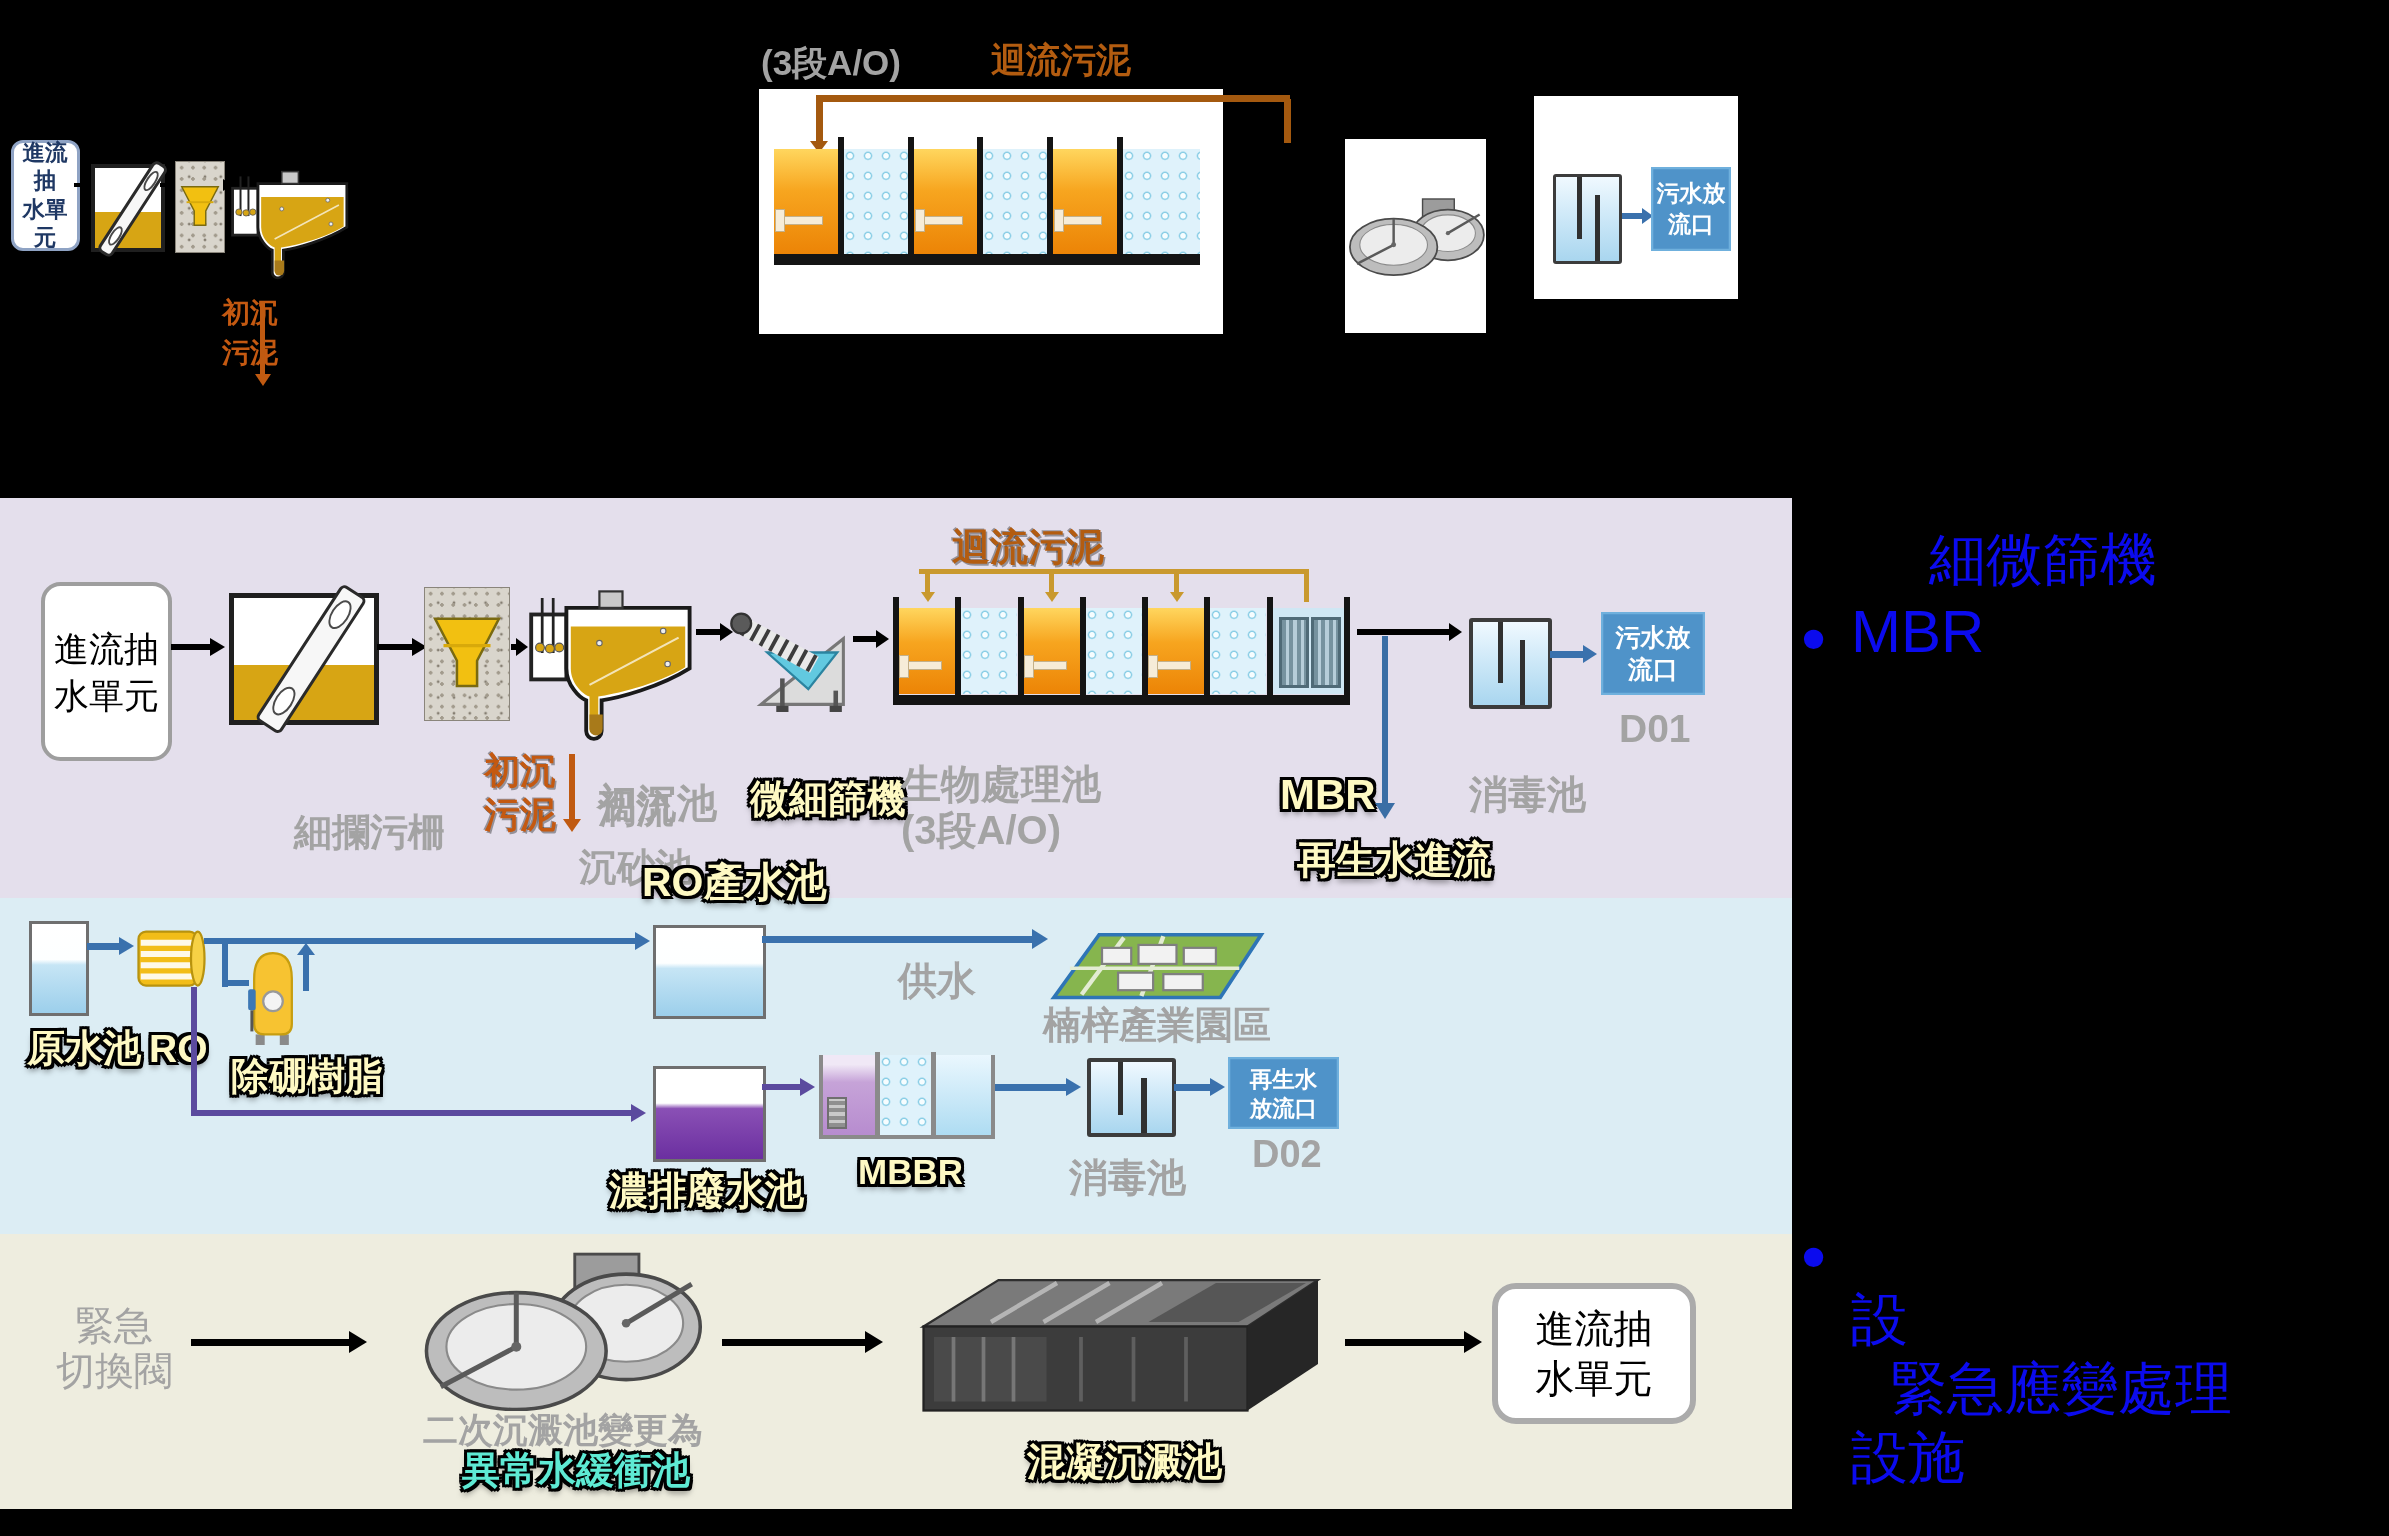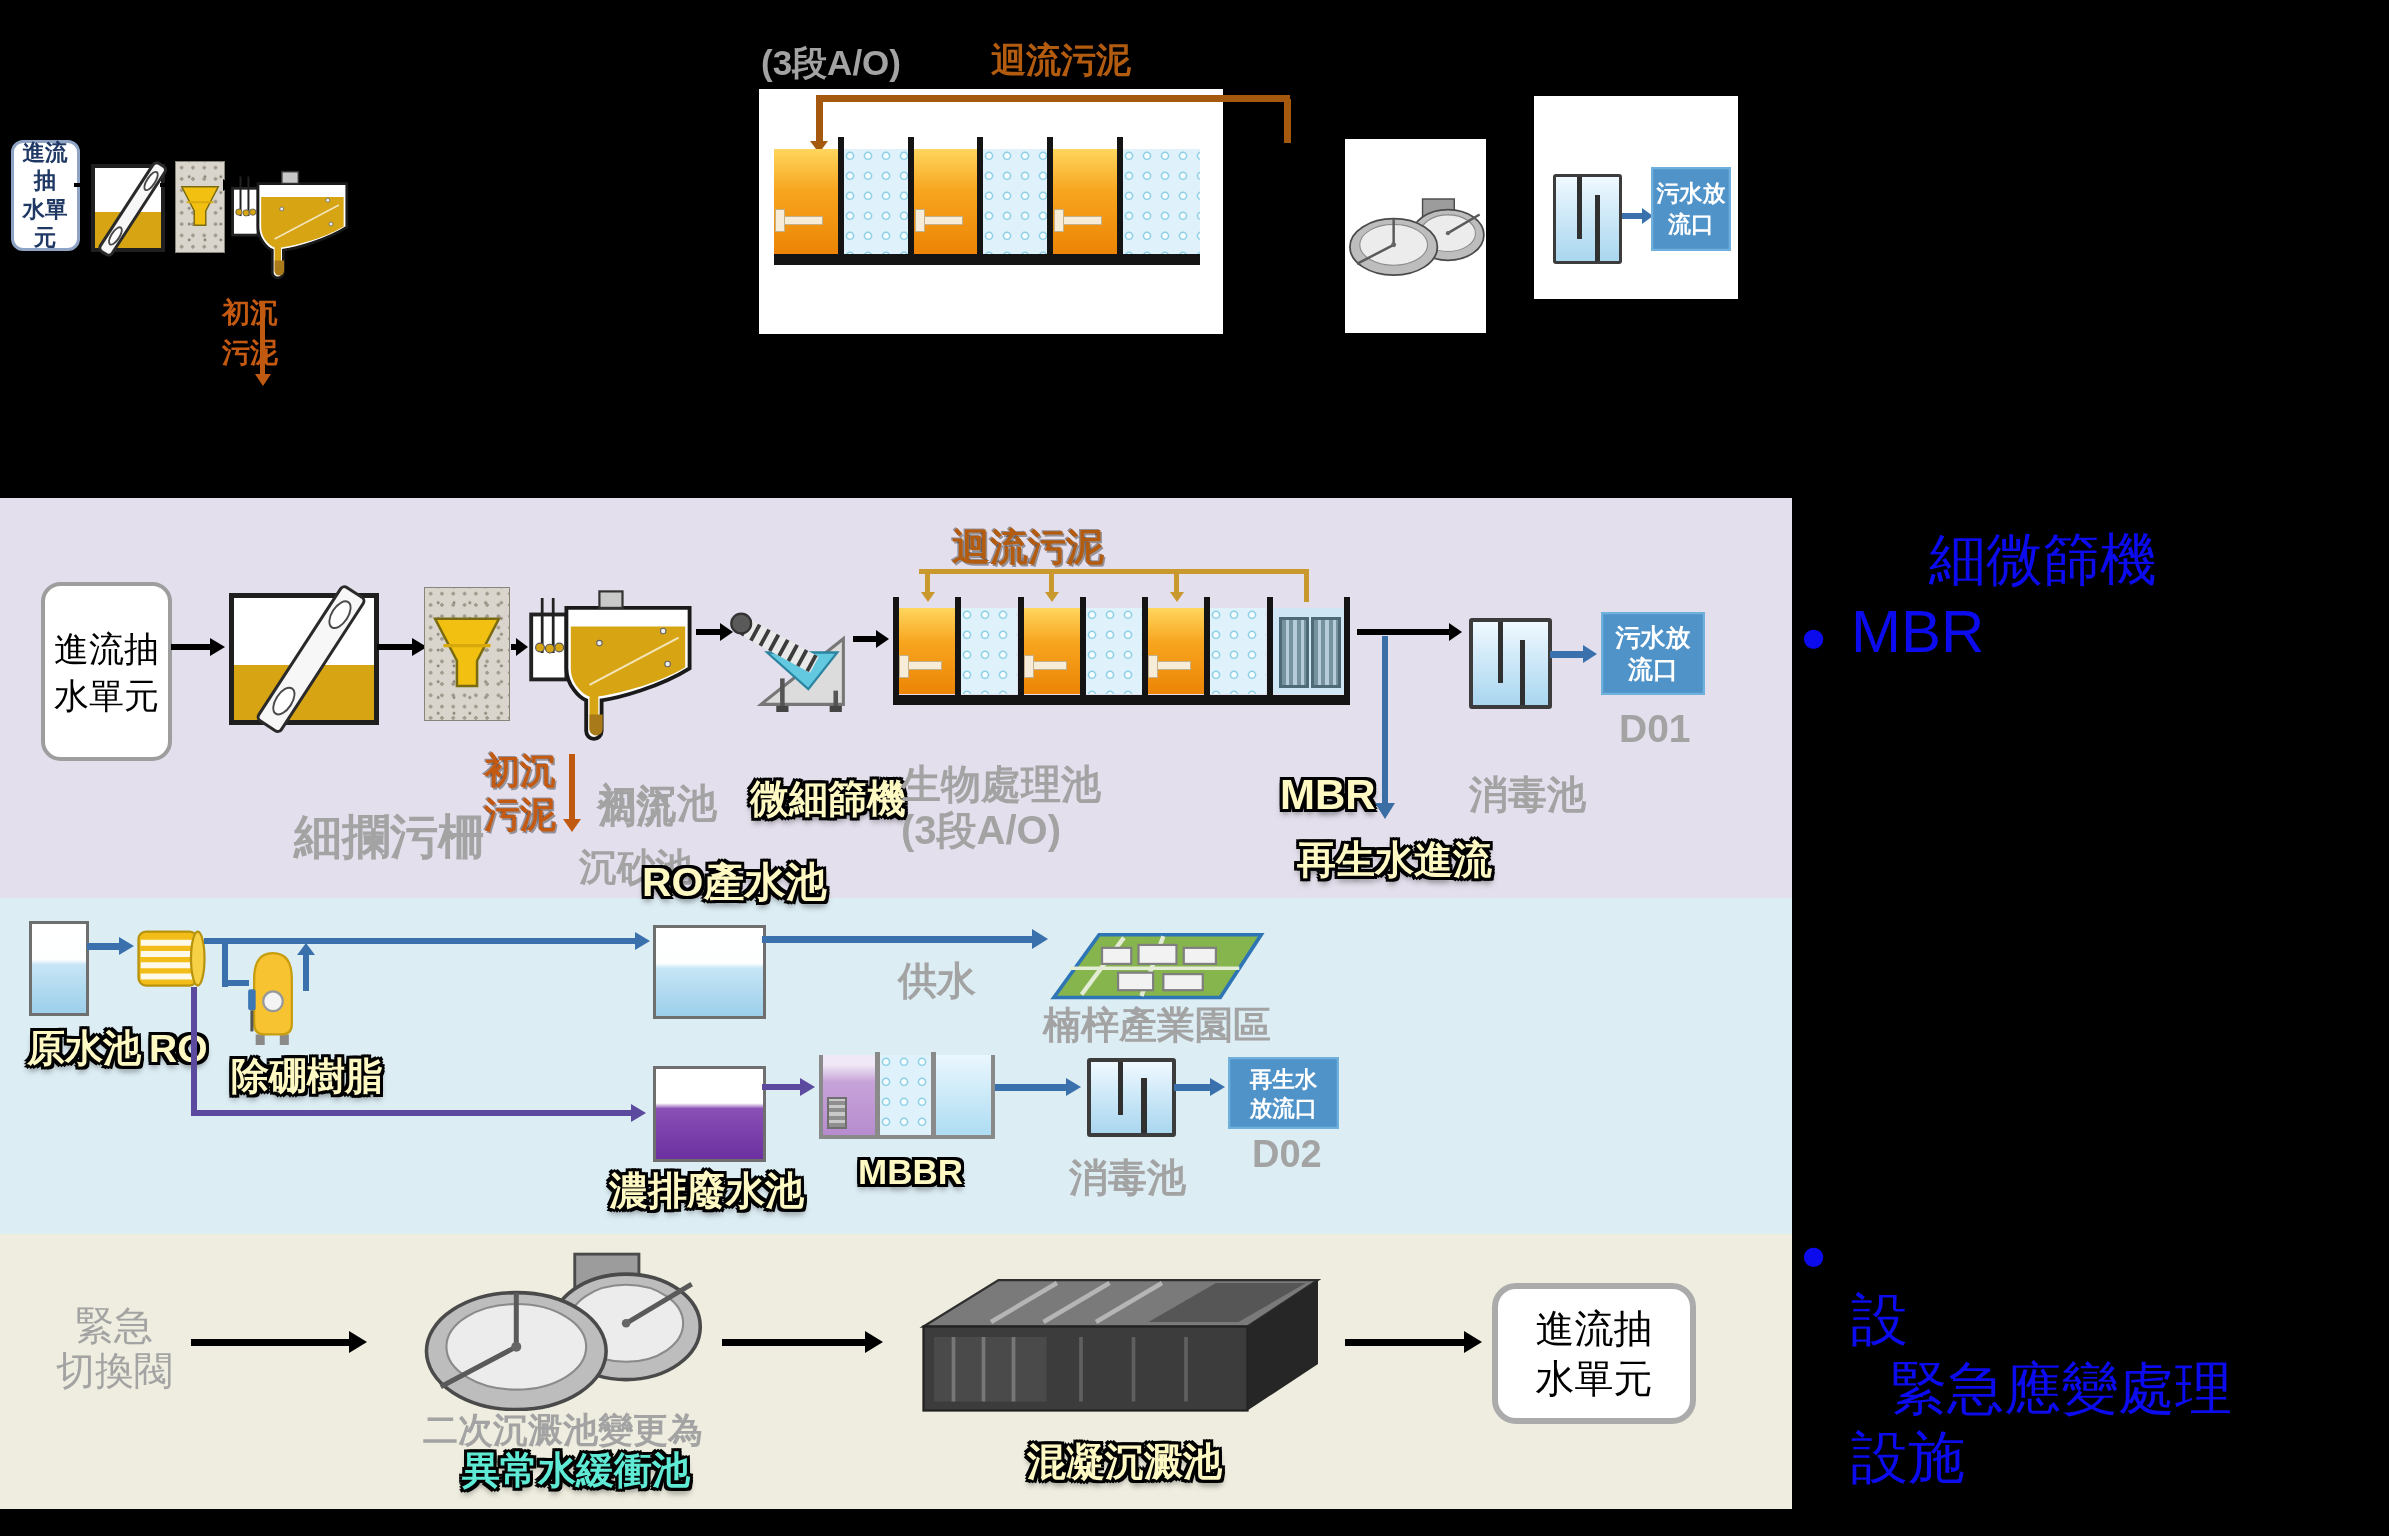--- a/index.html
+++ b/index.html
@@ -194,21 +194,21 @@
   </div>
   <div class="harrow" style="left:171px;top:644px;width:39px;--t:6px;--hh:9.8px;--hw:15px;"></div>
 
   <div class="stank" style="left:229px;top:593px;width:140px;height:122px;">
     <i class="liq"></i>
       <i class="bar">
         <b class="h1"></b>
         <b class="h2"></b>
       </i>
   </div>
-  <div class="lbl blk" style="left:294px;top:813px;font-size:48px;">細攔污柵</div>
+  <div class="lbl blk" style="left:294px;top:813px;font-size:38px;">細攔污柵</div>
   <div class="harrow" style="left:377px;top:644px;width:35px;--t:6px;--hh:9.8px;--hw:15px;"></div>
 
   <div class="grit" style="left:424px;top:587px;width:84px;height:132px;">
     <svg viewBox="0 0 100 100" style="width:100%;height:100%">
       <polygon points="12,8 88,8 62,58 62,88 38,88 38,58" fill="#f2c011" stroke="#7a6a10" stroke-width="3"></polygon>
       <line x1="22" y1="40" x2="78" y2="40" stroke="#d8a90a" stroke-width="4"></line>
     </svg>
   </div>
   <div class="lbl blk" style="left:598px;top:790px;font-size:38px;">渦流</div>
   <div class="lbl blk" style="left:579px;top:848px;font-size:38px;">沉砂池</div>

